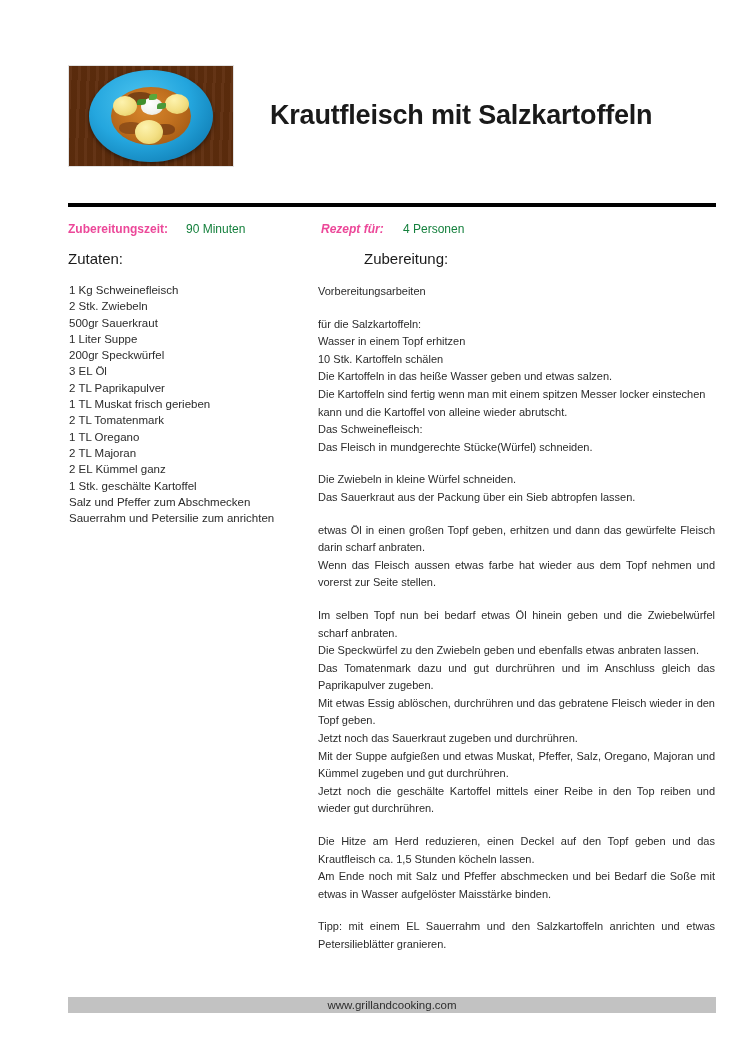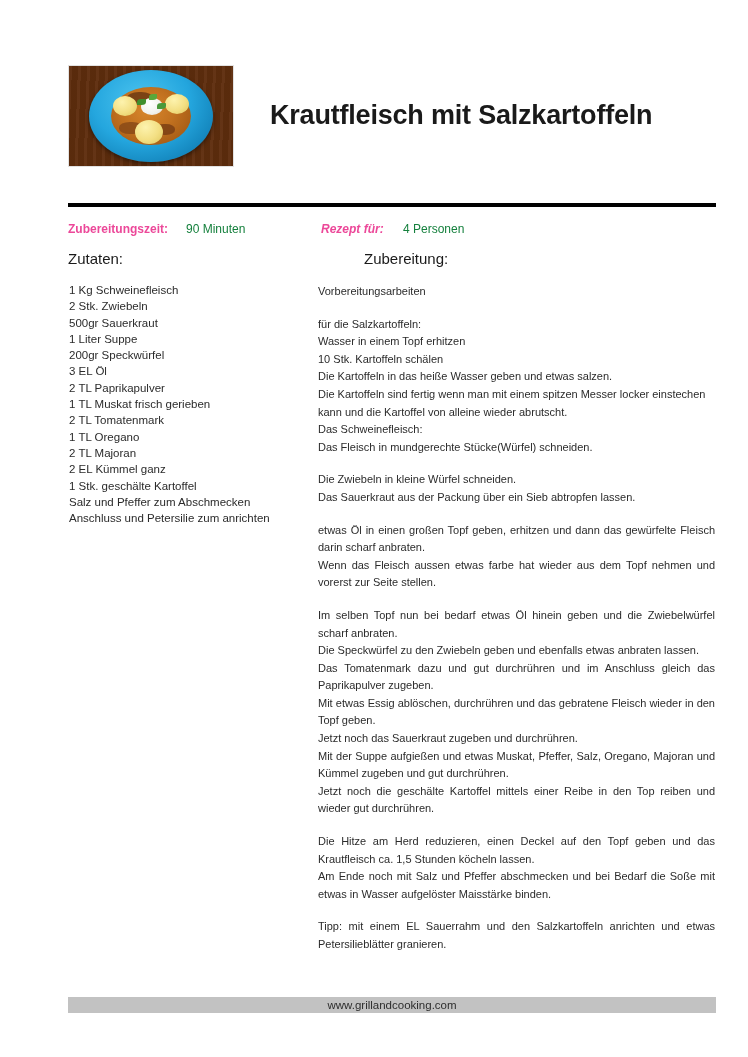--- a/index.html
+++ b/index.html
@@ -266,21 +266,21 @@
     <div class="item">200gr Speckwürfel</div>
     <div class="item">3 EL Öl</div>
     <div class="item">2 TL Paprikapulver</div>
     <div class="item">1 TL Muskat frisch gerieben</div>
     <div class="item">2 TL Tomatenmark</div>
     <div class="item">1 TL Oregano</div>
     <div class="item">2 TL Majoran</div>
     <div class="item">2 EL Kümmel ganz</div>
     <div class="item">1 Stk. geschälte Kartoffel</div>
     <div class="item">Salz und Pfeffer zum Abschmecken</div>
-    <div class="item">Anschluss und Petersilie zum anrichten</div>
+    <div class="item">Sauerrahm und Petersilie zum anrichten</div>
   </div>
 
   <div class="col-prep">
 
     <div class="blk">
       <div class="line">Vorbereitungsarbeiten</div>
     </div>
 
     <div class="blk">
       <div class="line">für die Salzkartoffeln:

